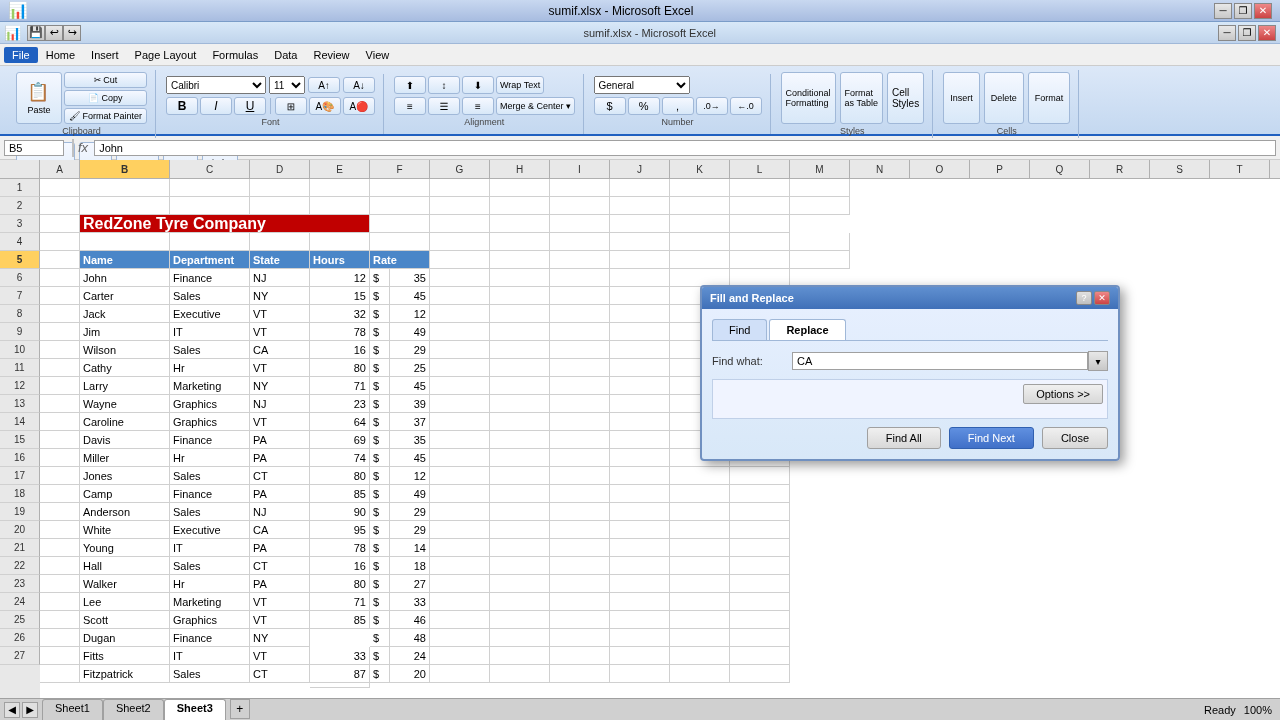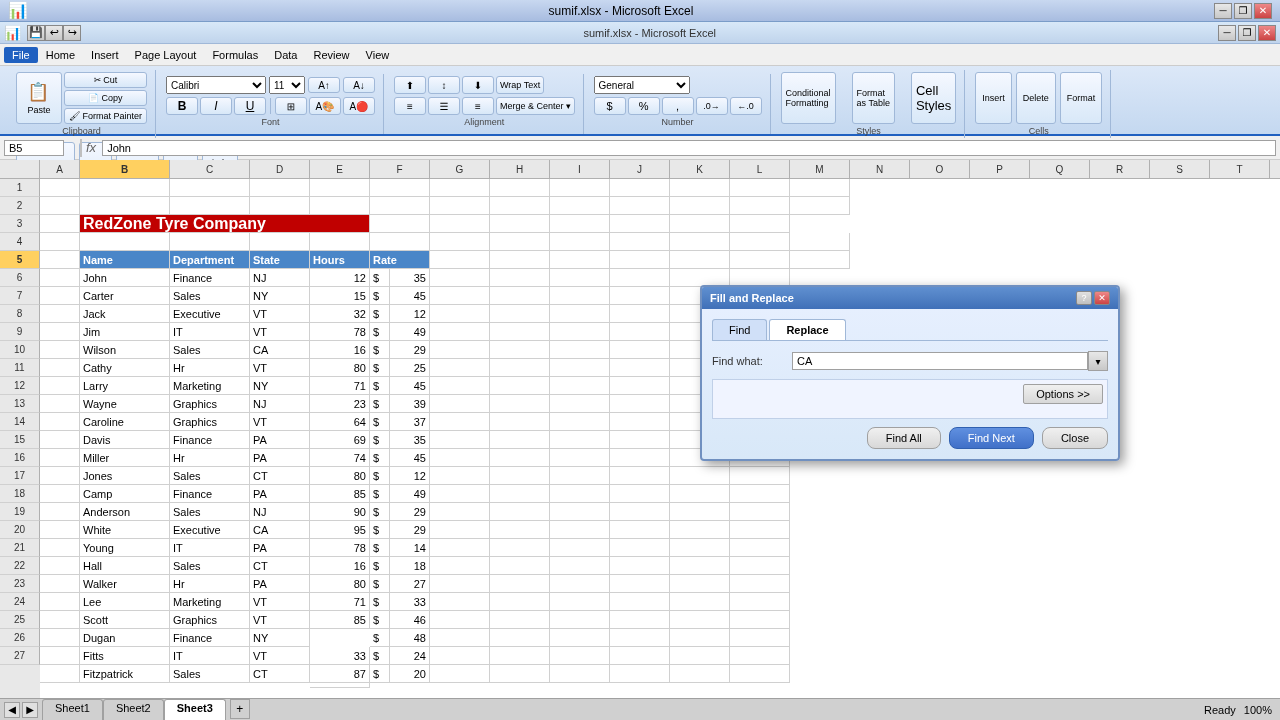--- a/index.html
+++ b/index.html
@@ -99,21 +99,21 @@
       align-items: center;
       border-bottom: 1px solid #ccc;
       padding: 0 4px;
     }
     #name-box {
       width: 80px;
       border: 1px solid #a0a0a0;
       background: #fff;
       padding: 1px 4px;
       font-size: 11px;
-      margin-right: 12px;
+      margin-right: 4px;
     }
     #formula-input {
       flex: 1;
       border: 1px solid #a0a0a0;
       background: #fff;
       padding: 1px 4px;
       font-size: 11px;
     }
     #col-headers {
       display: flex;
@@ -313,21 +313,21 @@
       justify-content: flex-end;
       gap: 8px;
       margin-top: 8px;
     }
     .dialog-action-btn {
       padding: 4px 18px;
       font-size: 11px;
       background: linear-gradient(to bottom, #f0f0f0, #d8d8d8);
       border: 1px solid #a0a0a0;
       cursor: pointer;
-      border-radius: 8px;
+      border-radius: 3px;
     }
     .dialog-action-btn.primary {
       background: linear-gradient(to bottom, #6090e0, #4070c8);
       color: #fff;
       border: 1px solid #3060b0;
     }
 
     #main-content {
       height: calc(720px - 22px - 22px - 70px - 24px);
       display: flex;
@@ -449,24 +449,24 @@
           <div class="ribbon-btn" style="height:18px;padding:0 4px;font-size:11px;">%</div>
           <div class="ribbon-btn" style="height:18px;padding:0 4px;font-size:11px;">,</div>
           <div class="ribbon-btn" style="height:18px;padding:0 3px;font-size:9px;">.0→</div>
           <div class="ribbon-btn" style="height:18px;padding:0 3px;font-size:9px;">←.0</div>
         </div>
       </div>
       <div class="ribbon-section-label">Number</div>
     </div>
 
     <div class="ribbon-section">
-      <div style="display:flex;gap:16px;align-items:center;height:52px;">
+      <div style="display:flex;gap:4px;align-items:center;height:52px;">
         <div class="ribbon-btn" style="font-size:9px;padding:2px 4px;height:52px;">Conditional<br>Formatting</div>
         <div class="ribbon-btn" style="font-size:9px;padding:2px 4px;height:52px;">Format<br>as Table</div>
-        <div class="ribbon-btn" style="font-size:13px;padding:2px 4px;height:52px;">Cell<br>Styles</div>
+        <div class="ribbon-btn" style="font-size:10px;padding:2px 4px;height:52px;">Cell<br>Styles</div>
       </div>
       <div class="ribbon-section-label">Styles</div>
     </div>
 
     <div class="ribbon-section">
       <div style="display:flex;gap:4px;align-items:center;height:52px;">
         <div class="ribbon-btn" style="font-size:9px;height:52px;padding:2px 6px;">Insert</div>
         <div class="ribbon-btn" style="font-size:9px;height:52px;padding:2px 6px;">Delete</div>
         <div class="ribbon-btn" style="font-size:9px;height:52px;padding:2px 6px;">Format</div>
       </div>

